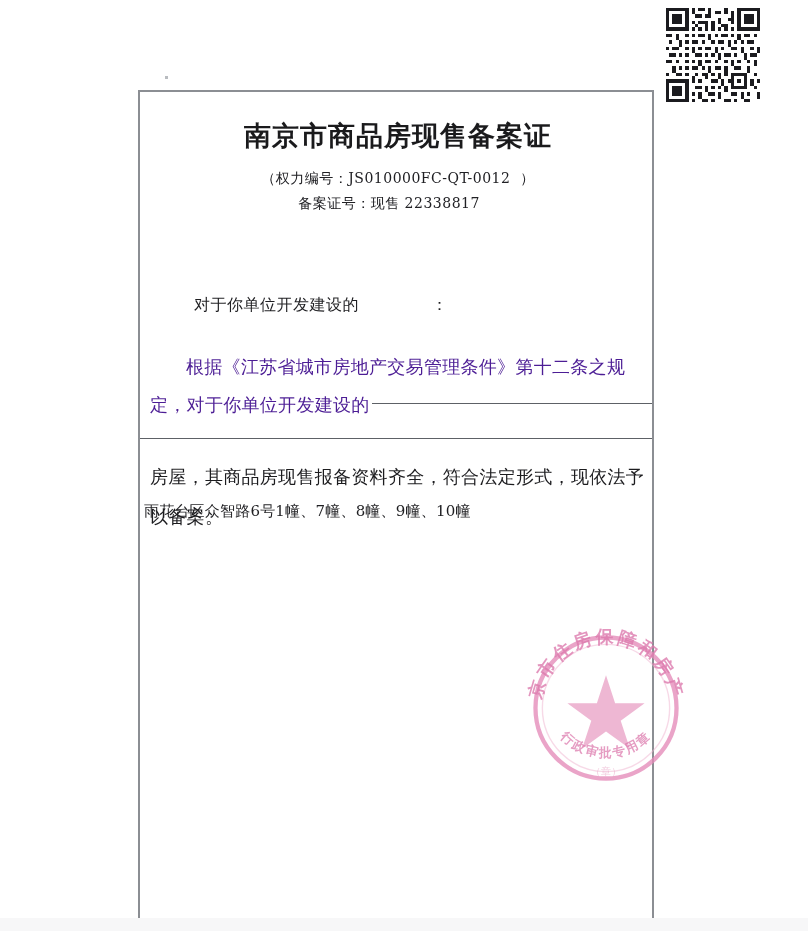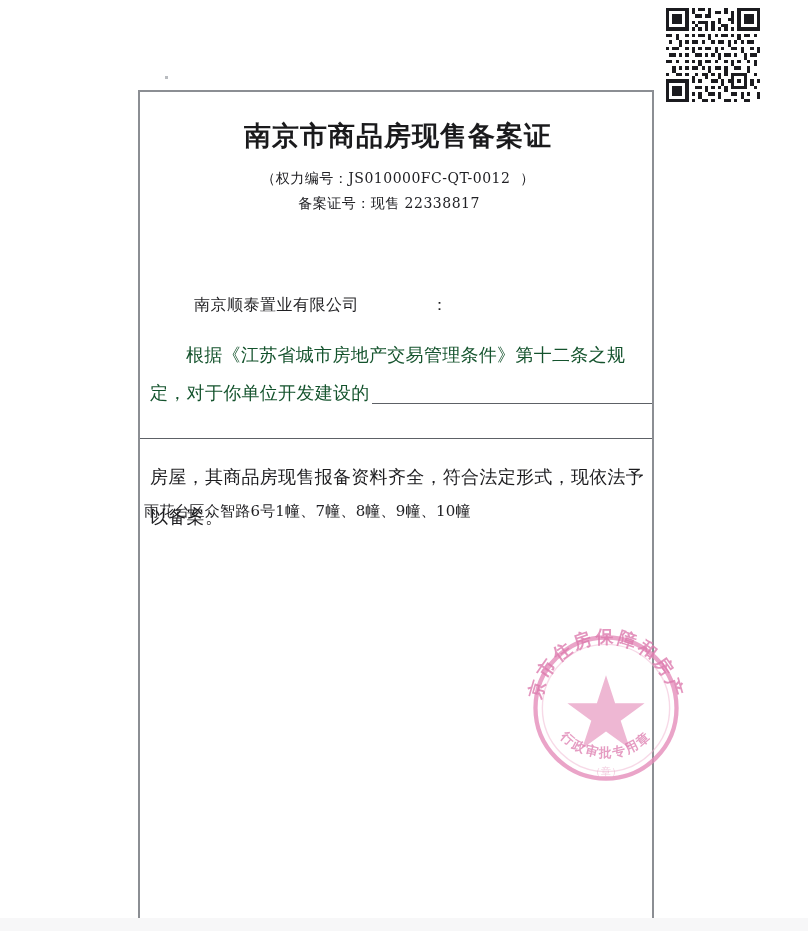--- a/index.html
+++ b/index.html
@@ -104,25 +104,25 @@
     top: 203px;
     font-size: 16px;
     color: #1f1f22;
     white-space: pre;
     letter-spacing: 0.5px;
   }
 
   .body-paragraph {
     position: absolute;
     left: 10px;
-    top: 244px;
+    top: 256px;
     width: 500px;
     font-size: 18px;
     line-height: 38px;
-    color: #14532d;
+    color: #4c1d95;
     letter-spacing: 0.3px;
   }
   .body-paragraph .indent {
     display: inline-block;
     width: 36px;
   }
 
   
   #fill-underline-top {
     position: absolute;
@@ -357,21 +357,21 @@
 
 <div id="certificate-frame">
 
   <div class="doc-title">南京市商品房现售备案证</div>
 
   <div class="number-block">
     <div class="number-line">（权力编号：JS010000FC-QT-0012  ）</div>
     <div class="number-line second">备案证号：现售 22338817</div>
   </div>
 
-  <div class="recipient-line">南京顺泰置业有限公司             ：</div>
+  <div class="recipient-line">对于你单位开发建设的             ：</div>
 
   <div class="body-paragraph"><span class="indent"></span><span>根据《江苏省城市房地产交易管理条件》第十二条之规定，对于你单位开发建设的</span></div>
 
   <div id="fill-underline-top"></div>
   <div id="fill-underline-bottom"></div>
 
   <div id="address-value">雨花台区众智路6号1幢、7幢、8幢、9幢、10幢</div>
 
   <div class="body-paragraph-2">房屋，其商品房现售报备资料齐全，符合法定形式，现依法予以备案。</div>
 

